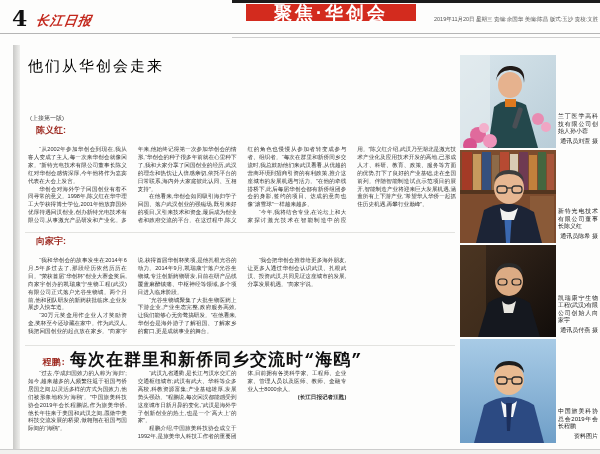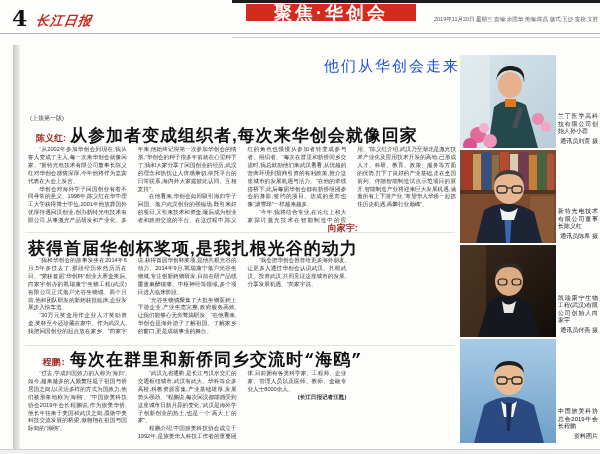--- a/index.html
+++ b/index.html
@@ -19,39 +19,39 @@
   .dateline{position:absolute;left:434px;top:16px;width:164px;font-size:5.5px;color:#555;
           white-space:nowrap;overflow:hidden;}
   .mastrule{position:absolute;left:0;top:33px;width:600px;height:1px;background:#b5b5b5;}
   .mastrule2{position:absolute;left:232px;top:37px;width:368px;height:1px;background:#cfcfcf;}
   
   .gutter{position:absolute;left:13px;top:45px;width:7px;height:404px;
           background:linear-gradient(to right,#c9c9c7,#efefed);}
   .botline{position:absolute;left:0;top:449px;width:600px;height:1px;background:#ccc;}
   .botpad{position:absolute;left:0;top:450px;width:600px;height:4px;background:#f1f0ee;}
   
-  .kicker{position:absolute;left:28px;top:57px;width:432px;text-align:right;
-          font-size:15px;color:#1d4ed8;letter-spacing:2px;}
+  .kicker{position:absolute;left:28px;top:57px;width:432px;text-align:left;
+          font-size:15px;color:#000000;letter-spacing:2px;}
   .mainhead{position:absolute;left:24px;top:74px;width:440px;text-align:center;
           font-size:29px;font-weight:900;color:#0d0d0d;letter-spacing:1px;}
   .contnote{position:absolute;left:30px;top:114px;font-size:6px;color:#444;}
   
   .secrule{position:absolute;width:430px;height:1px;background:#e3e3e0;left:25px;}
   .sechead{position:absolute;left:24px;display:flex;align-items:flex-end;}
   .sechead .name{width:42px;text-align:right;font-size:9px;font-weight:bold;
           color:#9e2b22;padding-bottom:2px;flex:none;}
   .sechead .title{font-size:17px;font-weight:bold;color:#101010;letter-spacing:1px;
           margin-left:4px;white-space:nowrap;}
   .cols{position:absolute;left:28px;width:428px;overflow:hidden;
         column-count:4;column-gap:11px;column-fill:auto;
         font-size:5.6px;line-height:7.9px;text-align:justify;color:#333;}
   .cols p{margin:0;text-indent:2em;}
   .cols p.credit{text-indent:0;text-align:right;font-weight:bold;}
   .b1{top:146px;height:82px;} .b2{top:257px;height:84px;} .b3{top:370px;height:77px;}
-  .h1{top:124px;} .h2{top:222px;flex-direction:column;} .h3{top:348px;font-family:Liberation Mono, monospace;}
+  .h1{top:124px;} .h2{top:235px;} .h3{top:348px;font-family:Liberation Mono, monospace;}
   .r2{top:232px;} .r3{top:345px;}
   
   .photocol{position:absolute;left:460px;top:55px;width:138px;}
   .photorow{display:flex;margin-bottom:2px;}
   .photorow svg{flex:none;display:block;}
   .cap{width:40px;margin-left:2px;display:flex;flex-direction:column;
        justify-content:flex-end;padding-bottom:3px;}
   .cap .captext{font-size:6px;line-height:7.5px;text-align:justify;color:#222;}
   .cap .capcredit{font-size:6px;line-height:7.5px;text-align:right;color:#222;margin-top:2px;}
 </style>
@@ -69,33 +69,31 @@
   <div class="mastrule2"></div>
   <div class="gutter"></div>
   <div class="botline"></div>
   <div class="botpad"></div>
 
   <div class="kicker">他们从华创会走来</div>
   <div class="contnote">(上接第一版)</div>
 
   <div class="sechead h1">
     <span class="name">陈义红:</span>
-    <span class="title">从参加者变成组织者,每次来华创会就像回家</span>
   </div>
   <div class="cols b1">
     <p>“从2002年参加华创会到现在,我从客人变成了主人,每一次来华创会就像回家。”新特光电技术有限公司董事长陈义红对华创会感情深厚,今年他将作为嘉宾代表在大会上发言。</p>
     <p>华创会对海外学子回国创业有着不同寻常的意义。1998年,陈义红在华中理工大学获得博士学位,2001年他放弃国外优厚待遇回汉创业,创办新特光电技术有限公司,从事激光产品研发和产业化。多年来,他始终记得第一次参加华创会的情形,“华创会的种子很多年前就在心里种下了,我和大家分享了回国创业的经历,武汉的理念和热忱让人倍感亲切,依托平台的日常联系,海内外大家庭彼此认同、互相支持”。</p>
     <p>在他看来,华创会如同吸引海归学子回国、落户武汉创业的强磁场,既引来好的项目,又引来技术和资金,最后成为创业者和政府交流的平台。在这过程中,陈义红的角色也慢慢从参加者转变成参与者、组织者。“每次在群里和新侨同乡交流时,我总鼓励他们来武汉看看,从优越的营商环境到招商引资的有利政策,推介这座城市的发展机遇与活力。”在他的牵线搭桥下,此后每届华创会都有新侨组团参会的身影,签约的项目、达成的意向也像“滚雪球”一样越来越多。</p>
     <p>“今年,我将结合专业,在论坛上和大家探讨激光技术在智能制造中的应用。”陈义红介绍,武汉乃至湖北是激光技术产业化及应用技术开发的高地,已形成人才、科研、教育、政策、服务等方面的优势,打下了良好的产业基础,走在全国前列。伴随智能制造试点示范项目的展开,智能制造产业将迎来巨大发展机遇,涵盖所有上下游产业,“希望华人华侨一起抓住历史机遇,再攀行业巅峰”。</p>
   </div>
 
   <div class="secrule r2"></div>
   <div class="sechead h2">
     <span class="name">向家宇:</span>
-    <span class="title">获得首届华创杯奖项,是我扎根光谷的动力</span>
   </div>
   <div class="cols b2">
     <p>“我和华创会的故事发生在2014年6月,5年多过去了,那段经历依然历历在目。”荣获首届“华创杯”创业大赛金奖后,向家宇创办的凯瑞康宁生物工程(武汉)有限公司正式落户光谷生物城。两个月前,他和团队研发的新药获批临床,企业发展步入快车道。</p>
     <p>“30万元奖金用作企业人才奖励资金,奖杯至今还珍藏在家中。作为武汉人,我把回国创业的起点放在家乡。”向家宇说,获得首届华创杯奖项,是他扎根光谷的动力。2014年9月,凯瑞康宁落户光谷生物城,专注创新药物研发,目前在研产品线覆盖麻醉镇痛、中枢神经等领域,多个项目进入临床阶段。</p>
     <p>“光谷生物城聚集了大批生物医药上下游企业,产业生态完整,政府服务高效,让我们能够心无旁骛搞研发。”在他看来,华创会是海外游子了解祖国、了解家乡的窗口,更是成就事业的舞台。</p>
     <p>“我会把华创会推荐给更多海外朋友,让更多人通过华创会认识武汉、扎根武汉、投资武汉,共同见证这座城市的发展,分享发展机遇。”向家宇说。</p>
   </div>
 
   <div class="secrule r3"></div>
   <div class="sechead h3">

